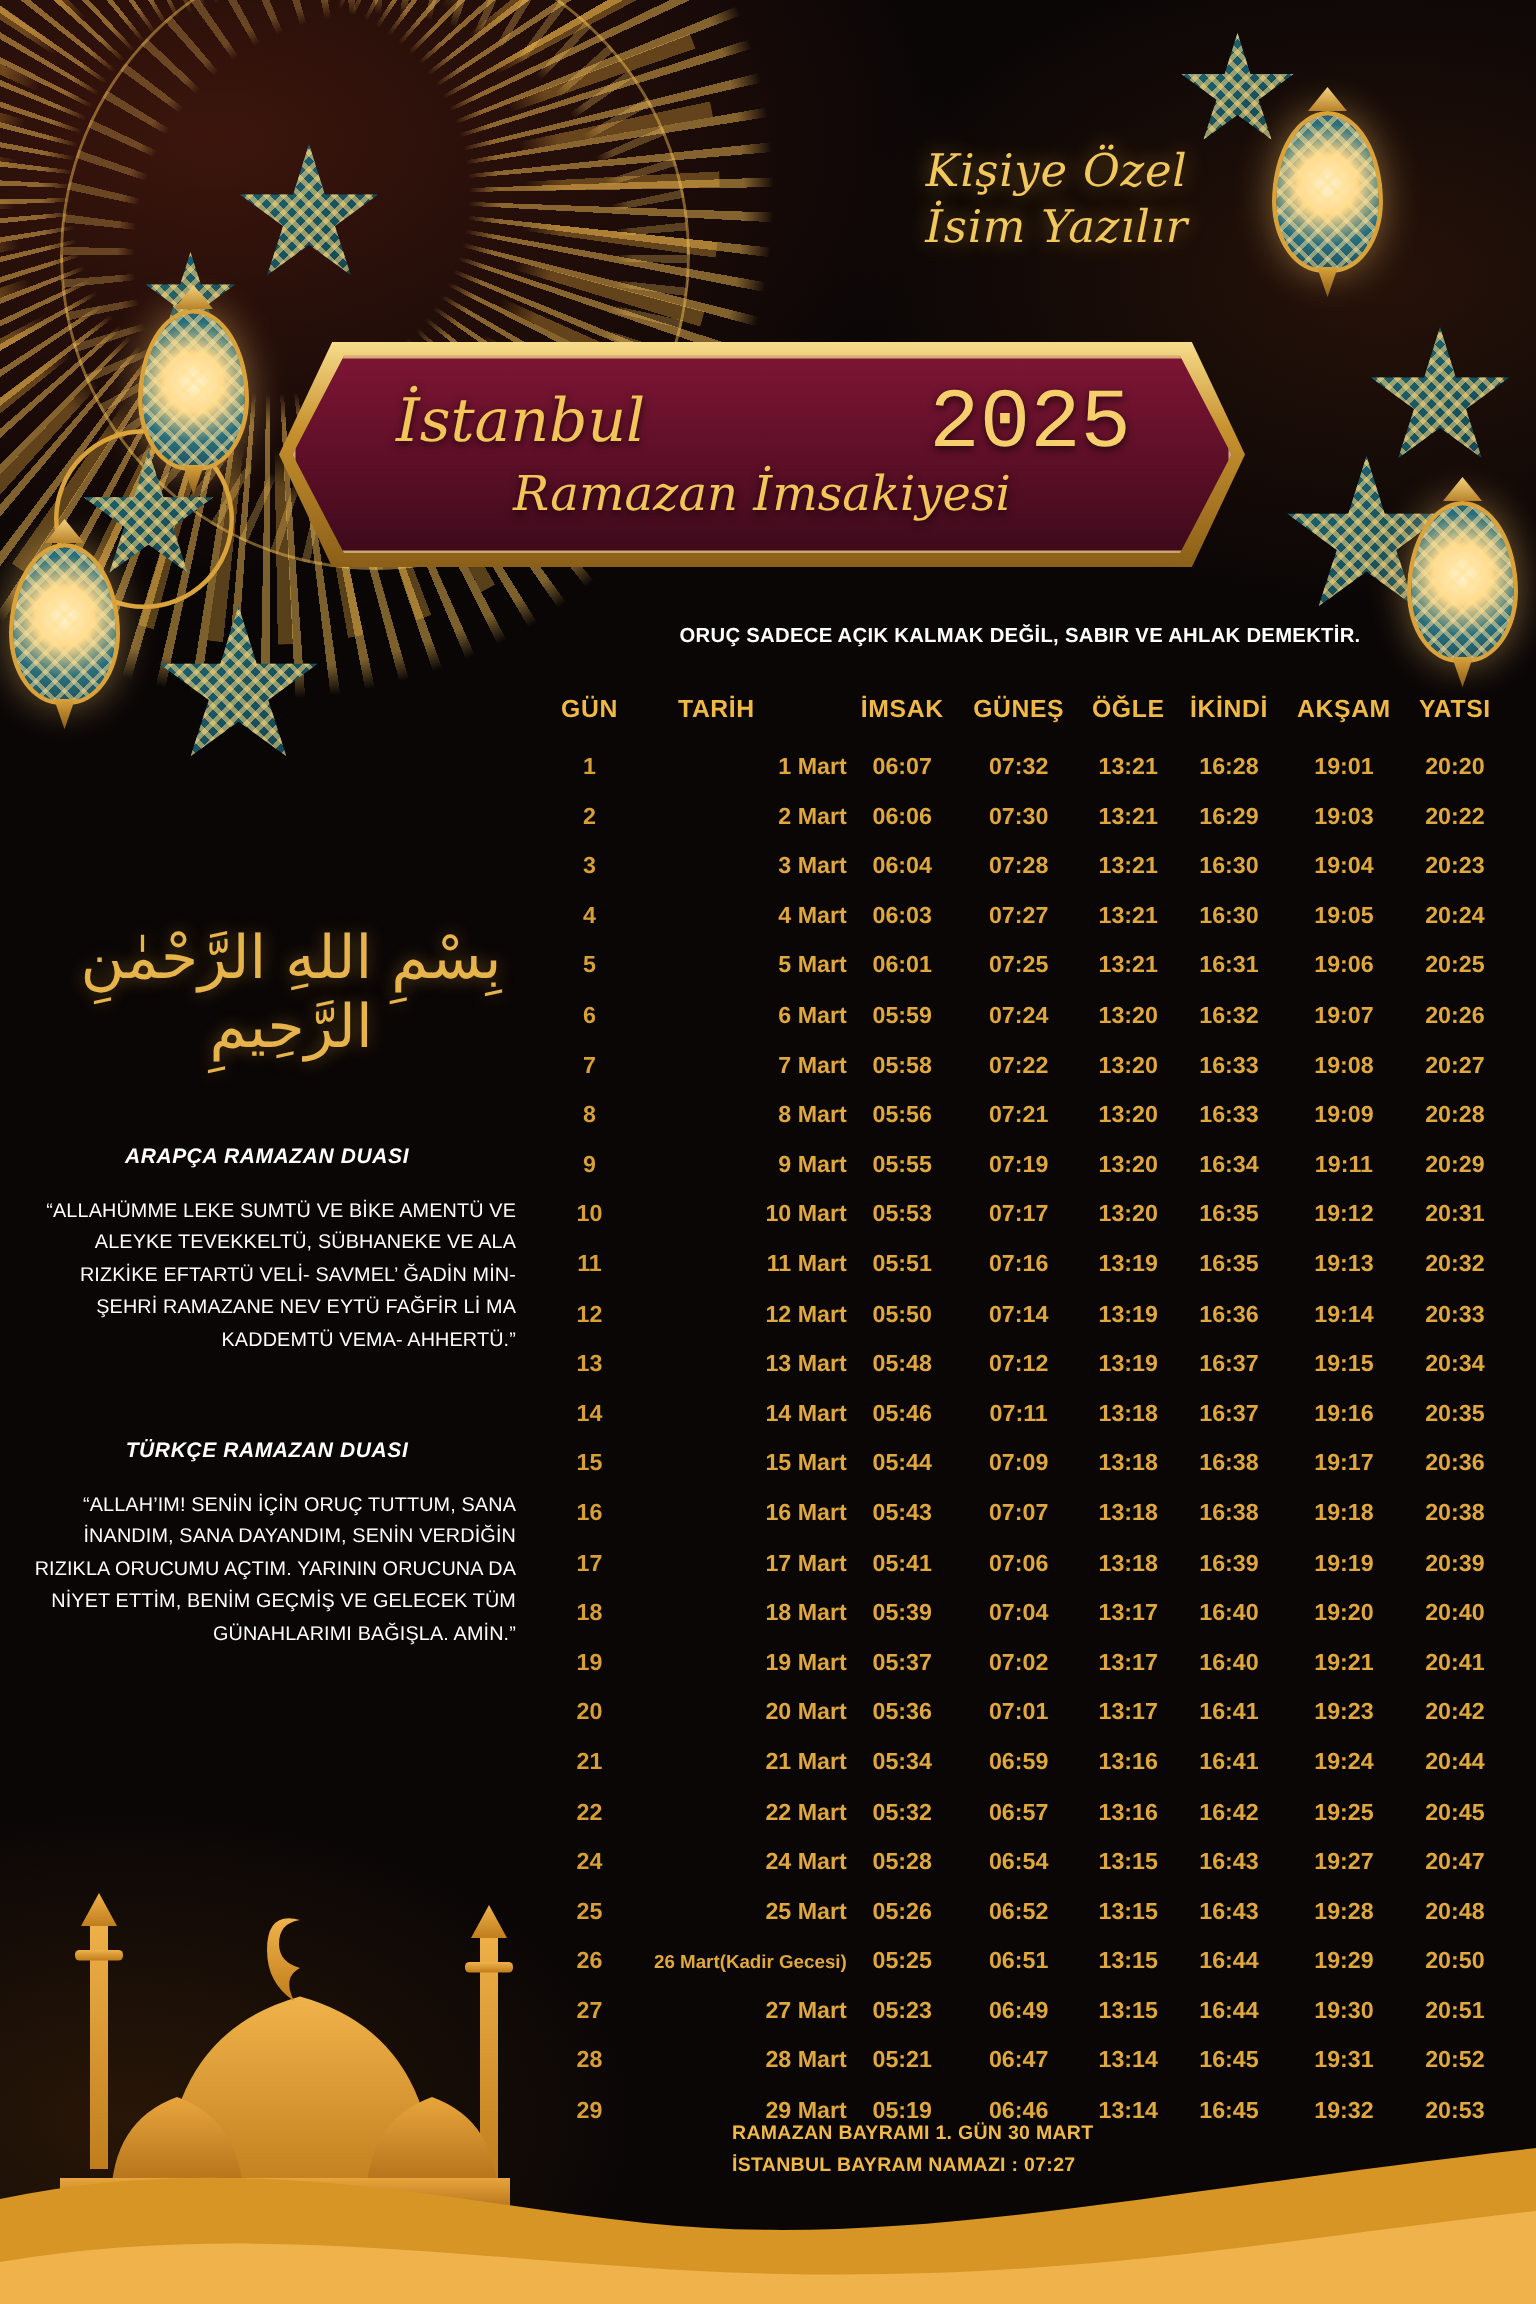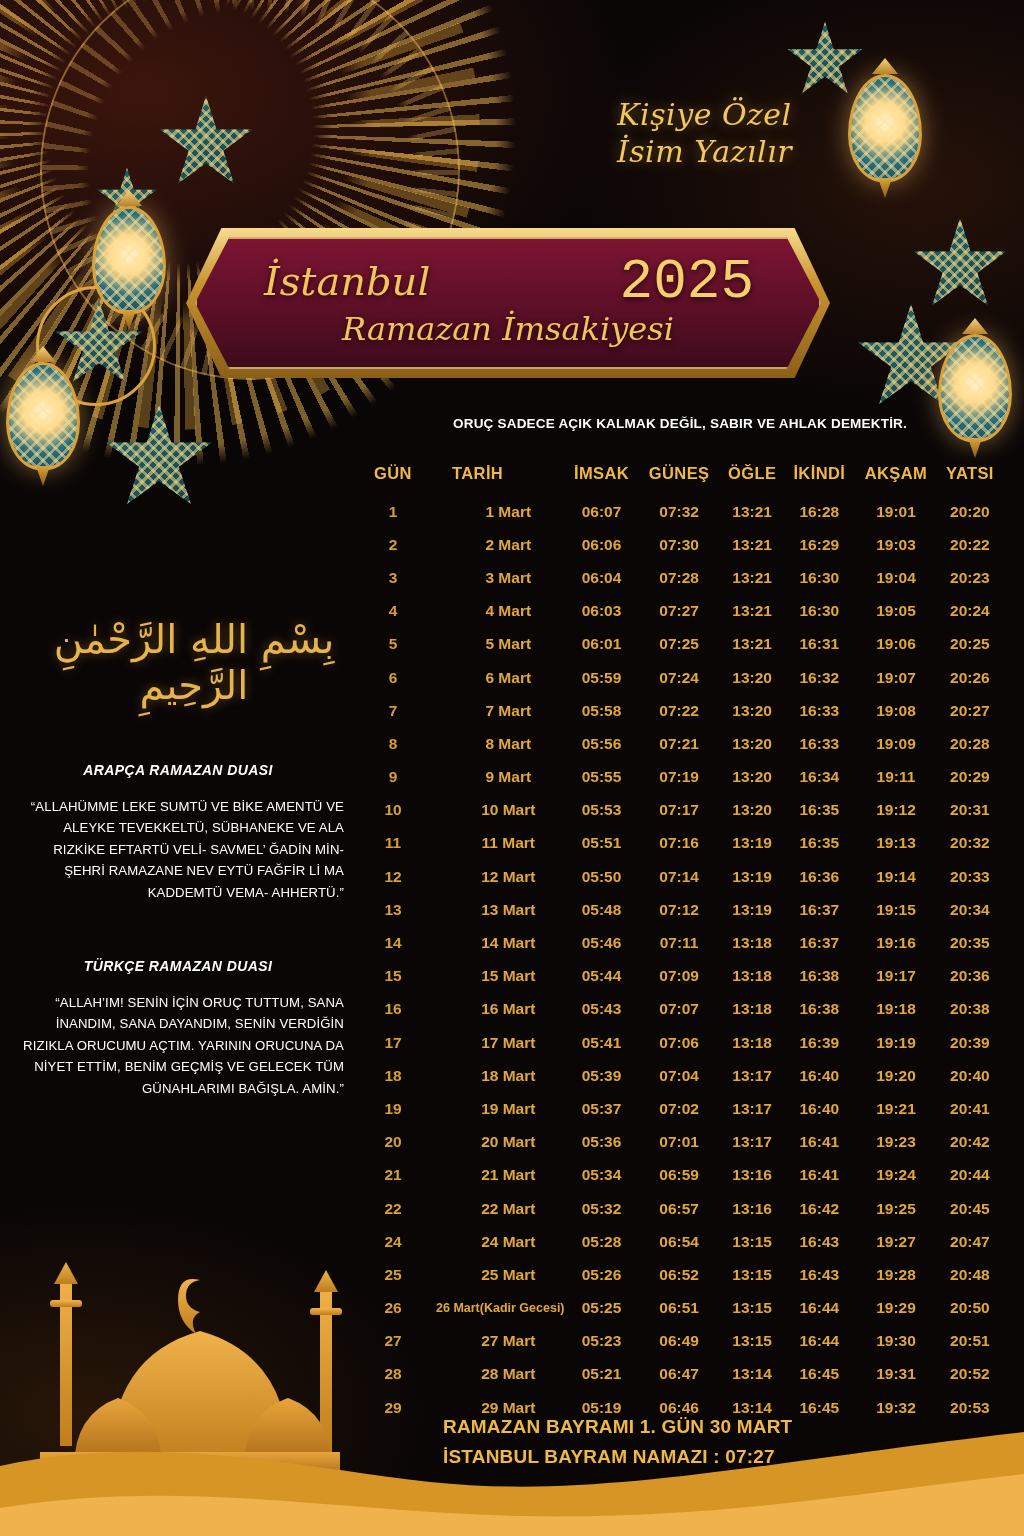--- a/index.html
+++ b/index.html
@@ -157,26 +157,26 @@
     color: #f0b945; font-size: 16.5px; font-weight: 700;
     padding: 2px 0 12px; text-align: center; letter-spacing: .4px;
   }
   thead th.col-gun { width: 62px; }
   thead th.col-tarih { width: 126px; text-align: left; padding-left: 28px; }
   tbody td {
     color: #e0a83c; font-size: 15.5px; font-weight: 700;
     padding: 7.6px 0; text-align: center; white-space: nowrap;
   }
   tbody td.c-gun { color: #d89f34; }
-  tbody td.c-tarih { text-align: center; padding-left: 28px; margin-top: 28px; }
+  tbody td.c-tarih { text-align: right; padding-left: 28px; margin-top: 28px; }
   tbody td.c-tarih.small { font-size: 12.5px; padding-left: 12px; }
 
   .footer-note {
-    position: absolute; left: 443px; top: 1412px;
-    color: #f0b945; font-size: 19px; font-weight: 700; line-height: 1.6;
+    position: absolute; left: 488px; top: 1412px;
+    color: #f0b945; font-size: 13px; font-weight: 700; line-height: 1.6;
     letter-spacing: .2px;
   }
 
   
   .bismillah {
     position: absolute; left: 20px; top: 616px;
     width: 348px; text-align: center;
     color: #e7b44b; font-size: 40px;
     font-family: "DejaVu Sans", sans-serif;
     direction: rtl;

